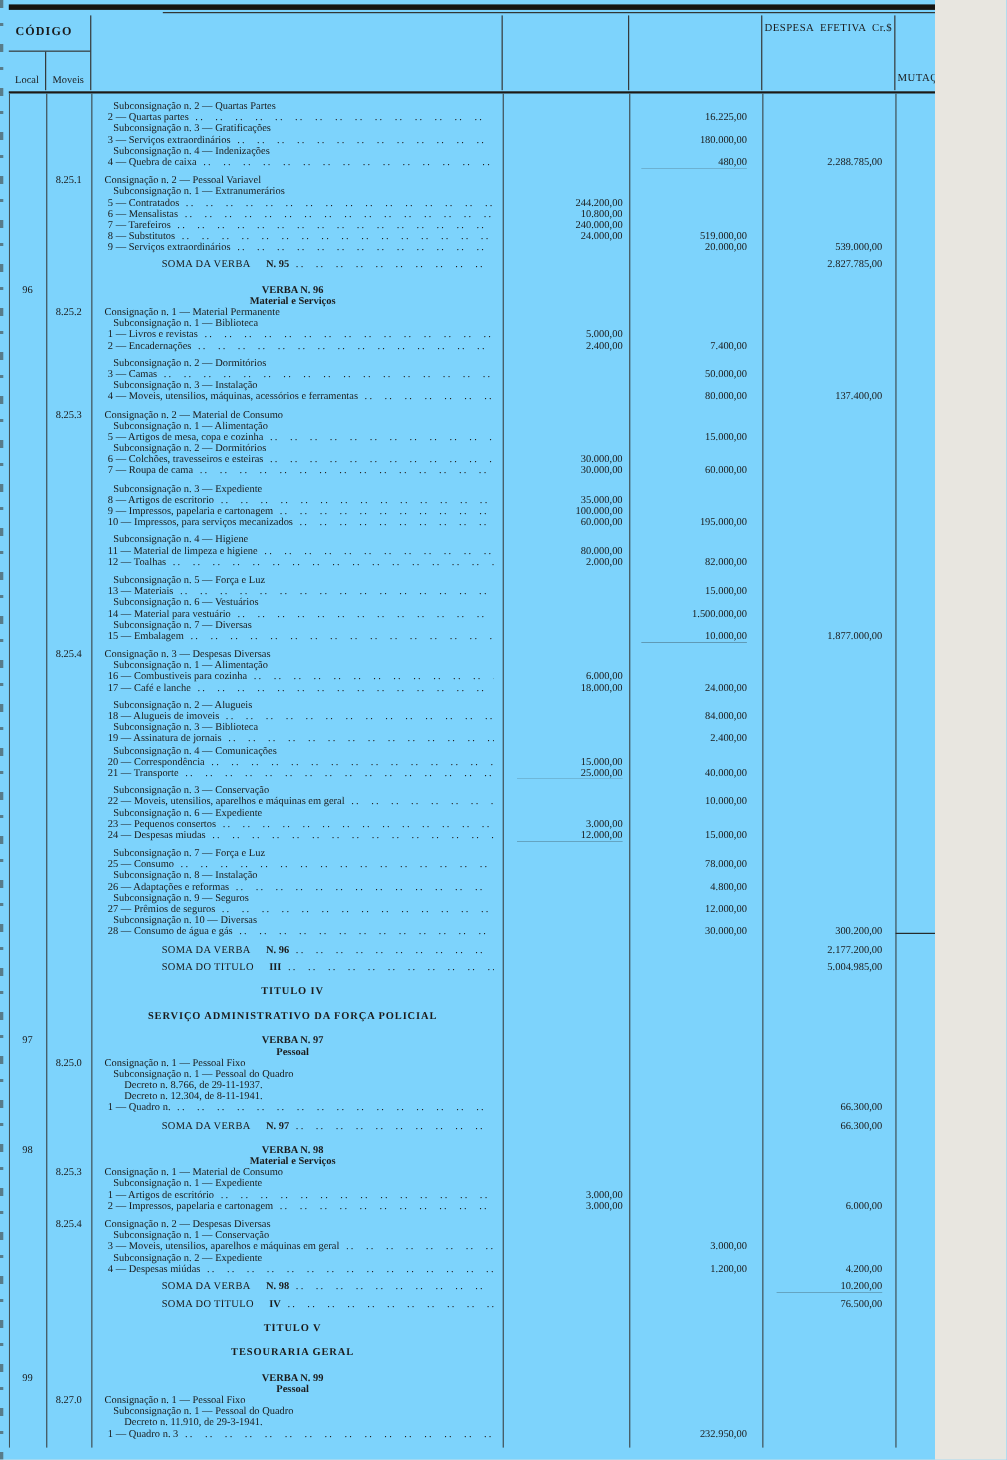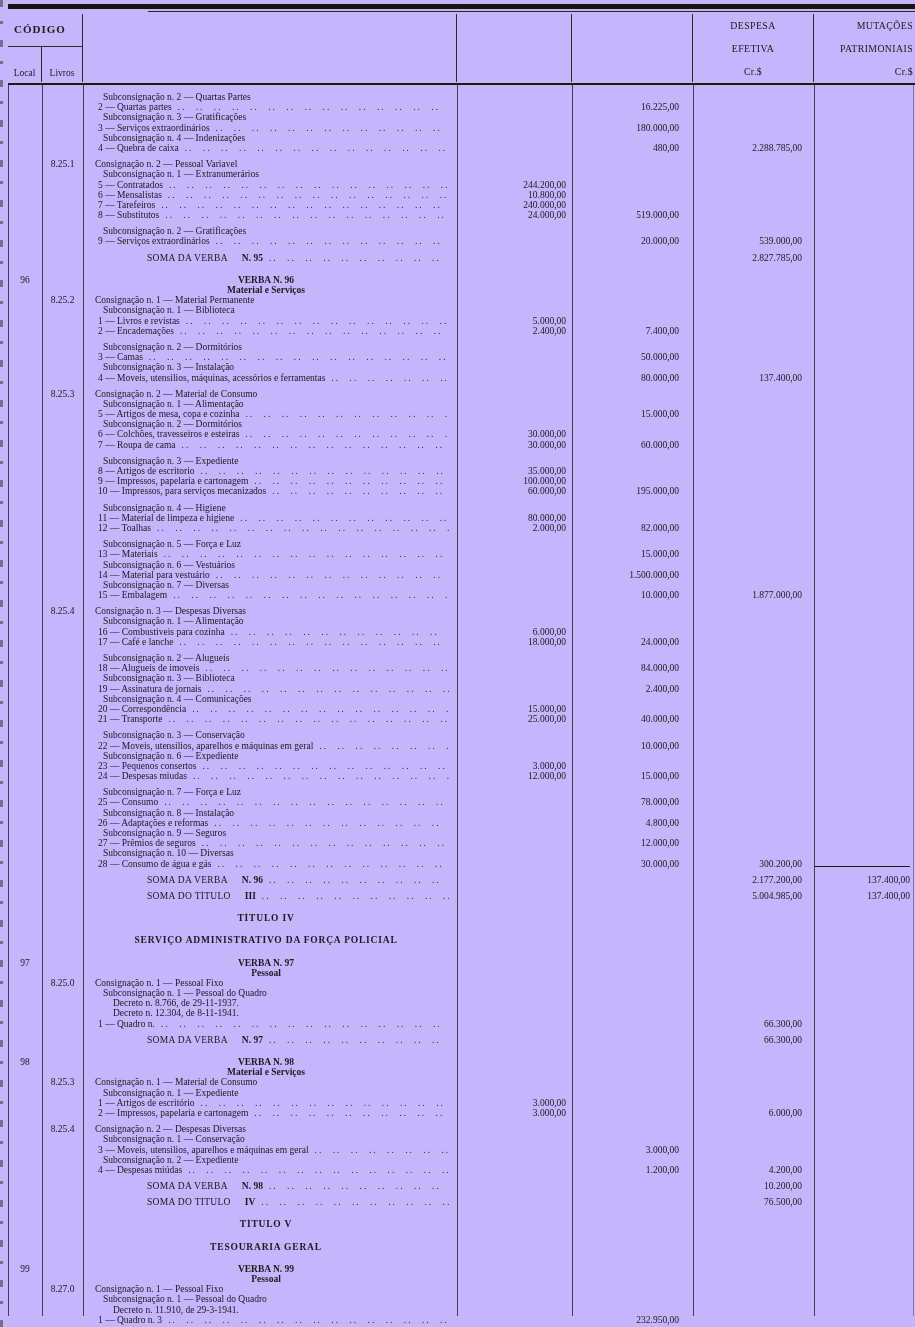--- a/index.html
+++ b/index.html
@@ -1,35 +1,35 @@
 <!DOCTYPE html>
 <html><head>
 <meta charset="utf-8">
 <style>
   html,body{margin:0;padding:0;}
   body{background:#e8e6e0;font-family:"Liberation Serif","DejaVu Serif",serif;}
-  .page{position:relative;width:915px;height:1327px;background:#c4b5fd;color:#1b1b1b;overflow:hidden;}
+  .page{position:relative;width:850px;height:1327px;background:#7dd3fc;color:#1b1b1b;overflow:hidden;}
   .edge{position:absolute;left:0;top:0;bottom:0;width:3px;
         background:repeating-linear-gradient(180deg,#3a342c 0 7px,transparent 7px 21px,#3a342c 21px 24px,transparent 24px 40px);
         opacity:.55;}
   .table{position:absolute;left:8px;top:0;width:907px;height:1327px;}
   .top-rule{height:5px;background:#161310;margin-top:4px;}
   .top-rule2{height:1px;background:#2a251f;margin:2px 0 0 140px;}
   
   .thead{display:flex;height:68px;margin-top:2px;}
   .thead > div{box-sizing:border-box;border-right:1px solid #2e2a26;}
   .h-codigo{width:75px;display:flex;flex-direction:column;}
   .codigo-top{height:32px;line-height:30px;padding-left:6px;font-weight:bold;font-size:11px;letter-spacing:1px;border-bottom:1px solid #2e2a26;}
   .codigo-sub{flex:1;display:flex;font-size:9.5px;}
   .codigo-sub .lc{width:34px;border-right:1px solid #2e2a26;box-sizing:border-box;display:flex;align-items:flex-end;justify-content:center;padding-bottom:4px;}
   .codigo-sub .gc{flex:1;text-align:center;display:flex;align-items:flex-end;justify-content:center;padding-bottom:4px;}
   .h-desc{width:374px;}
   .h-c1{width:115px;}
   .h-c2{width:121px;}
-  .h-amt{display:flex;flex-direction:column;justify-content:space-between;padding:6px 2px 5px 2px;text-align:center;font-size:9.8px;letter-spacing:.4px;}
+  .h-amt{display:flex;flex-direction:row;justify-content:space-between;padding:6px 2px 5px 2px;text-align:center;font-size:9.8px;letter-spacing:.4px;}
   .h-c3{width:121px;}
   .h-c4{width:101px;border-right:none !important;align-items:flex-end;}
   .head-rule{height:2px;background:#1d1914;margin-top:1px;}
   
   .tbody{position:relative;height:1243px;padding-top:7px;box-sizing:border-box;overflow:hidden;}
   .vline{position:absolute;top:0;bottom:12px;width:1px;background:#2e2a26;opacity:.85;}
   .row{display:grid;grid-template-columns:34px 41px 374px 115px 121px 121px 101px;height:10.2px;line-height:10.2px;font-size:9.5px;white-space:nowrap;}
   .row.g1{margin-top:6px;}
   .row.g2{margin-top:12px;}
   .row.g3{margin-top:12px;}
@@ -61,21 +61,21 @@
   <div class="edge"></div>
   <div class="table">
     <div class="top-rule"></div>
     <div class="top-rule2"></div>
 
     <div class="thead">
       <div class="h-codigo">
         <div class="codigo-top">CÓDIGO</div>
         <div class="codigo-sub">
           <div class="lc">Local</div>
-          <div class="gc">Livros</div>
+          <div class="gc">Moveis</div>
         </div>
       </div>
       <div class="h-desc"></div>
       <div class="h-c1"></div>
       <div class="h-c2"></div>
       <div class="h-amt h-c3">
         <div>DESPESA</div>
         <div>EFETIVA</div>
         <div>Cr.$</div>
       </div>
@@ -228,31 +228,20 @@
           <div class="cell c-geral"></div>
           <div class="cell c-desc">
             <span>8 — Substitutos</span>
             <span class="dots">.. .. .. .. .. .. .. .. .. .. .. .. .. .. .. .. .. .. .. .. .. .. .. .. .. .. .. .. .. .. .. .. .. .. .. .. .. .. .. .. </span>
           </div>
           <div class="cell c-amt c-v1"><span class="val u">24.000,00</span></div>
           <div class="cell c-amt c-v2"><span class="val">519.000,00</span></div>
           <div class="cell c-amt c-v3"></div>
           <div class="cell c-amt c-v4"></div>
         </div>
-        <div class="row t-sub g1">
-          <div class="cell c-local"></div>
-          <div class="cell c-geral"></div>
-          <div class="cell c-desc">
-            <span>Subconsignação n. 2 — Gratificações</span>
-          </div>
-          <div class="cell c-amt c-v1"></div>
-          <div class="cell c-amt c-v2"></div>
-          <div class="cell c-amt c-v3"></div>
-          <div class="cell c-amt c-v4"></div>
-        </div>
         <div class="row t-item">
           <div class="cell c-local"></div>
           <div class="cell c-geral"></div>
           <div class="cell c-desc">
             <span>9 — Serviços extraordinários</span>
             <span class="dots">.. .. .. .. .. .. .. .. .. .. .. .. .. .. .. .. .. .. .. .. .. .. .. .. .. .. .. .. .. .. .. .. .. .. .. .. .. .. .. .. </span>
           </div>
           <div class="cell c-amt c-v1"></div>
           <div class="cell c-amt c-v2"><span class="val u">20.000,00</span></div>
           <div class="cell c-amt c-v3"><span class="val u">539.000,00</span></div>

